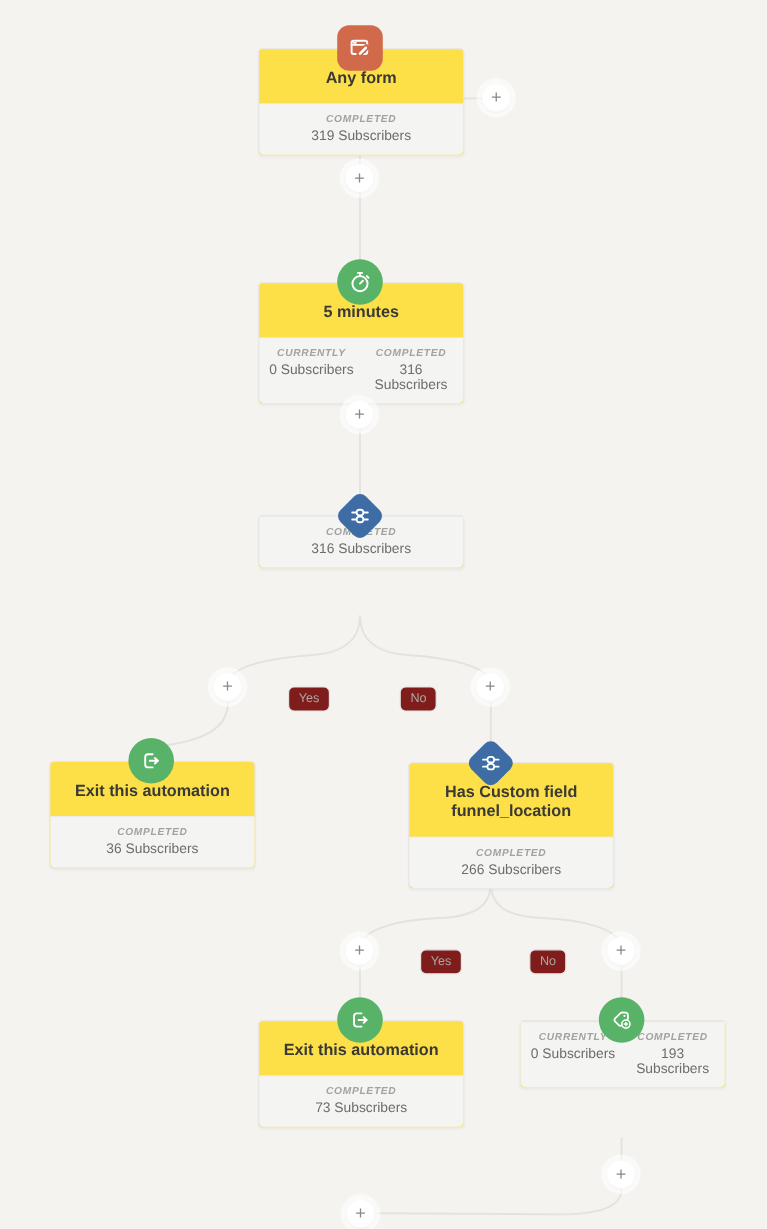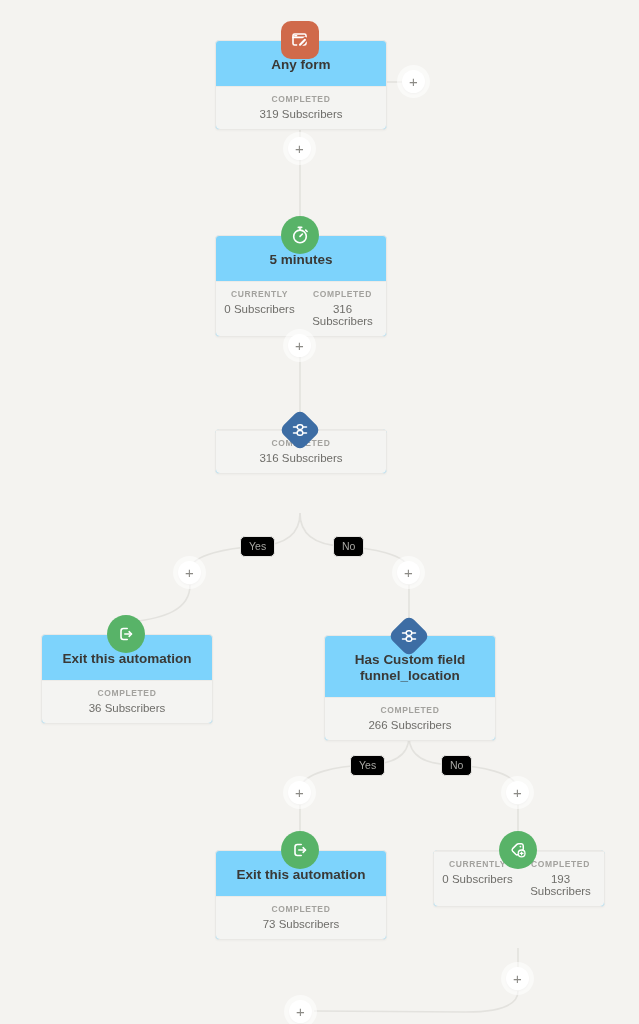--- a/index.html
+++ b/index.html
@@ -14,21 +14,21 @@
     background:#f4f3f0;
     overflow:hidden;
   }
   .connectors{
     position:absolute;left:0;top:0;z-index:1;
   }
   
   .node{
     position:absolute;
     width:170px;
-    background:#7dd3fc;
+    background:#fde047;
     border:1px solid #e9e8e5;
     border-radius:4px;
     box-shadow:0 1px 2px rgba(0,0,0,0.03);
     text-align:center;
     z-index:3;
   }
   .node-title{
     padding:16px 10px 13px;
     font-size:13.5px;
     line-height:16px;
@@ -42,20 +42,21 @@
     border-radius:0 0 4px 4px;
     padding:7px 2px 9px;
   }
   .stat{flex:1;min-width:0;}
   .stat-label{
     font-size:8.5px;
     font-weight:700;
     letter-spacing:0.6px;
     color:#a3a29e;
     text-transform:uppercase;
+    font-style:italic;
   }
   .stat-value{
     margin-top:4px;
     font-size:11.5px;
     color:#6e6d69;
   }
   
   .icon-badge{
     position:absolute;
     width:38px;height:38px;
@@ -88,27 +89,28 @@
     font-size:15px;
     line-height:1;
     color:#8b8a85;
     cursor:pointer;
     z-index:5;
     user-select:none;
   }
   
   .branch-label{
     position:absolute;
-    background:#000000;
+    background:#7f1d1d;
     border:1px solid #e5e4e1;
     border-radius:5px;
     padding:3px 8px 4px;
     font-size:10.5px;
     color:#a8a7a3;
     z-index:2;
+    margin-top:36px;
   }
 </style>
 </head>
 <body>
 
 <div class="canvas">
 
   <svg class="connectors" width="639" height="1024" viewBox="0 0 639 1024">
     <g fill="none" stroke="#e3e2de" stroke-width="1.6">
       <path d="M 384 82 L 403 82"></path>
@@ -168,21 +170,21 @@
   <div class="node" style="left:41px;top:634px">
     <div class="node-title">Exit this automation</div>
     <div class="node-footer">
       <div class="stat">
         <div class="stat-label">COMPLETED</div>
         <div class="stat-value">36 Subscribers</div>
       </div>
     </div>
   </div>
 
-  <div class="node" style="left:324px;top:635px">
+  <div class="node" style="left:340px;top:635px">
     <div class="node-title">Has Custom field funnel_location</div>
     <div class="node-footer">
       <div class="stat">
         <div class="stat-label">COMPLETED</div>
         <div class="stat-value">266 Subscribers</div>
       </div>
     </div>
   </div>
 
   <div class="node" style="left:215px;top:850px">

